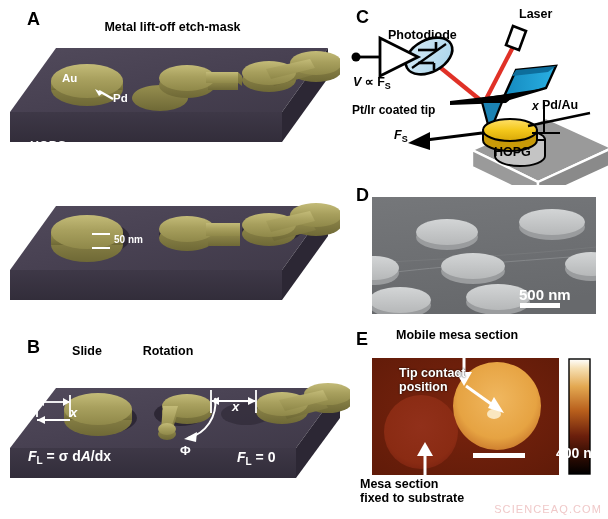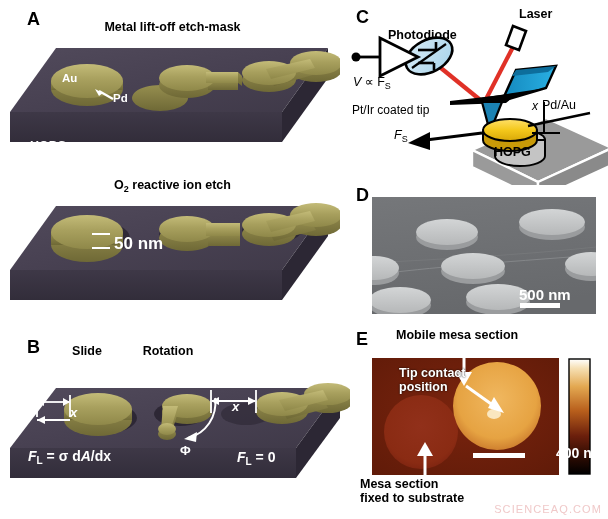--- a/index.html
+++ b/index.html
@@ -2,21 +2,21 @@
 <html><head>
 <meta charset="utf-8">
 <style>
   html,body{margin:0;padding:0;background:#ffffff;}
   body{width:608px;height:519px;position:relative;overflow:hidden;
        font-family:"Liberation Sans",sans-serif;color:#000;}
   .fig{position:absolute;left:0;top:0;width:608px;height:519px;background:#fff;}
 
   .panel-letter{position:absolute;font-weight:bold;font-size:18px;line-height:1;color:#000;}
   .ttl{position:absolute;font-weight:bold;font-size:12.5px;line-height:1.12;text-align:center;color:#000;}
-  .lbl{position:absolute;font-weight:normal;font-size:11.5px;line-height:1.12;color:#000;}
+  .lbl{position:absolute;font-weight:bold;font-size:11.5px;line-height:1.12;color:#000;}
   .lbl-w{position:absolute;font-weight:bold;font-size:11.5px;line-height:1.12;color:#fff;}
   .ital{font-style:italic;}
   .sub{font-size:0.72em;vertical-align:-0.28em;}
 
   svg{display:block;}
   .abs{position:absolute;}
 
   .watermark{position:absolute;right:6px;bottom:4px;font-size:11px;letter-spacing:1.1px;
              color:#f0c9c9;font-weight:normal;font-family:"Liberation Sans",sans-serif;}
 </style>
@@ -84,21 +84,20 @@
   <div class="lbl-w" style="left:62px;top:72px;">Au</div>
   <div class="lbl-w" style="left:113px;top:92px;text-align:center;">Pd</div>
   <div class="abs" style="left:93px;top:88px;">
     <svg width="22" height="16" viewBox="0 0 22 16">
       <path d="M20,11 L6,3" stroke="#ffffff" stroke-width="2.2" fill="none"></path>
       <polygon points="2,1 10,5 6,8" fill="#ffffff"></polygon>
     </svg>
   </div>
   <div class="lbl-w" style="left:30px;top:139px;font-size:12.5px;">HOPG</div>
 
-  <div class="ttl" style="left:55px;top:178px;width:235px;"><span>O</span><span class="sub">2</span><span> reactive ion etch</span></div>
 
   <div class="abs" style="left:10px;top:196px;">
     <svg width="330" height="130" viewBox="0 0 330 130">
 
       <polygon points="46,10 318,10 272,74 0,74" fill="url(#slabTop)"></polygon>
       <polygon points="0,74 272,74 272,104 0,104" fill="url(#slabFront)"></polygon>
       <polygon points="272,74 318,10 318,40 272,104" fill="#2c2734"></polygon>
 
       <ellipse cx="81" cy="42" rx="39" ry="18" fill="#2a2532" opacity="0.85"></ellipse>
       <ellipse cx="180" cy="38" rx="31" ry="14" fill="#2a2532" opacity="0.85"></ellipse>
@@ -126,21 +125,21 @@
         <ellipse cx="306" cy="19" rx="26" ry="12" fill="url(#gA)"></ellipse>
         <polygon points="256,25 300,15 305,25 261,36" fill="url(#gA)"></polygon>
       </g>
 
       <g stroke="#ffffff" stroke-width="2">
         <line x1="82" y1="38" x2="100" y2="38"></line>
         <line x1="82" y1="52" x2="100" y2="52"></line>
       </g>
     </svg>
   </div>
-  <div class="lbl-w" style="left:114px;top:234px;font-size:17px;">50 nm</div>
+  <div class="lbl-w" style="left:114px;top:234px;font-size:10px;">50 nm</div>
 
   <div class="panel-letter" style="left:27px;top:338px;">B</div>
   <div class="ttl" style="left:52px;top:344px;width:70px;">Slide</div>
   <div class="ttl" style="left:128px;top:344px;width:80px;">Rotation</div>
 
   <div class="abs" style="left:10px;top:380px;">
     <svg width="340" height="125" viewBox="0 0 340 125">
       <polygon points="46,8 330,8 286,68 0,68" fill="url(#slabTop)"></polygon>
       <polygon points="0,68 286,68 286,98 0,98" fill="url(#slabFront)"></polygon>
       <polygon points="286,68 330,8 330,38 286,98" fill="#2c2734"></polygon>

